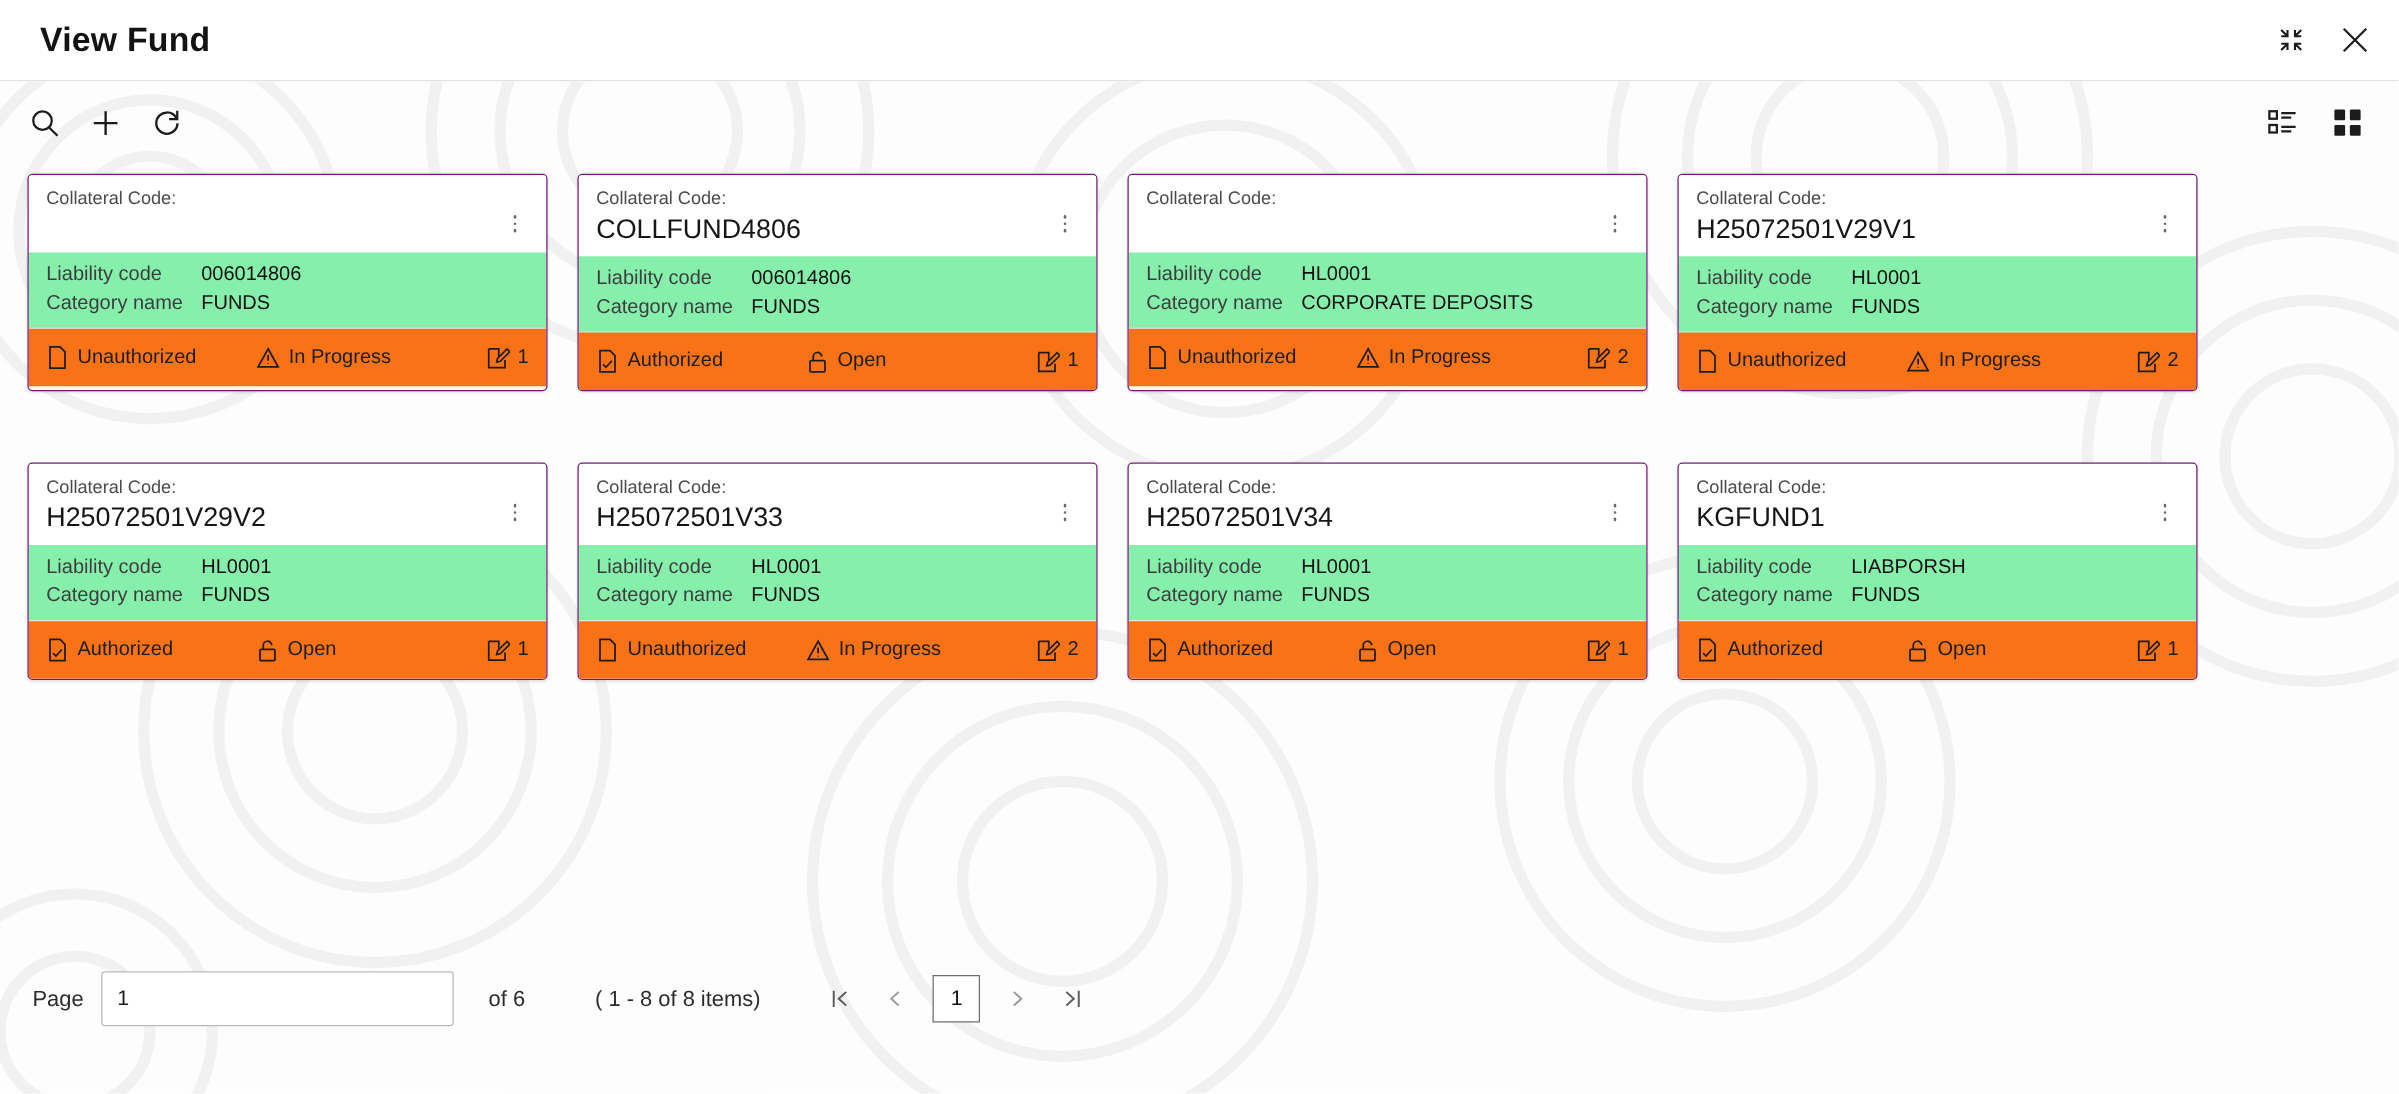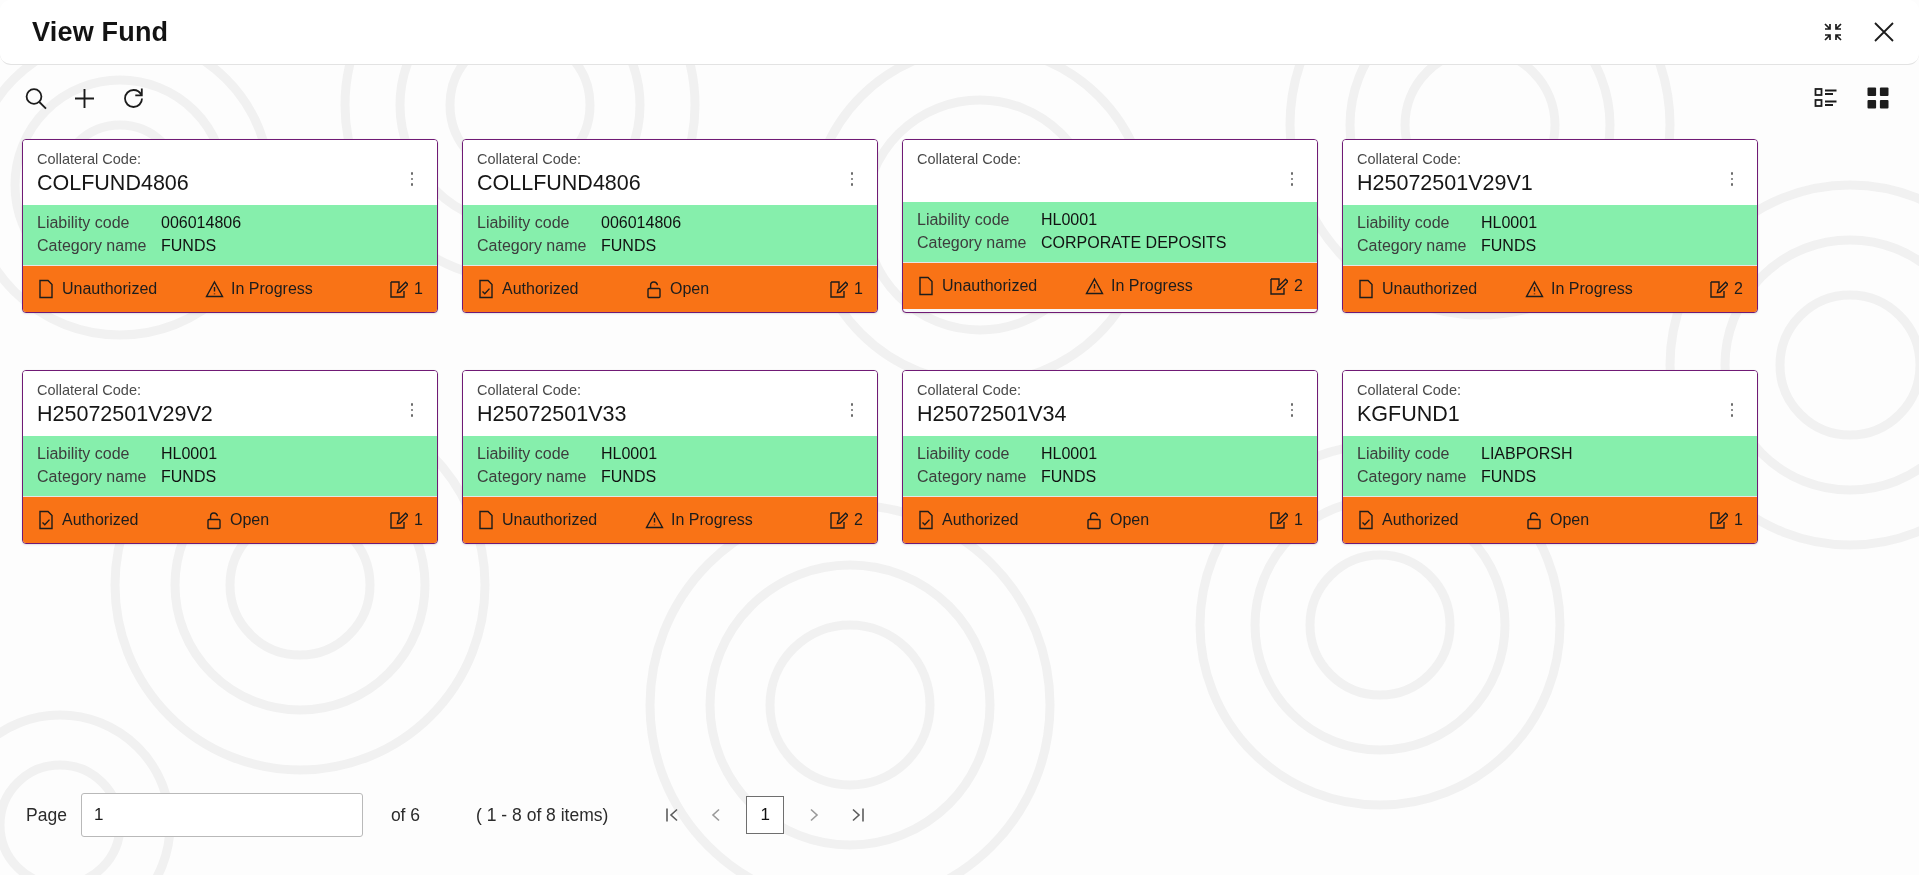--- a/index.html
+++ b/index.html
@@ -21,21 +21,20 @@
 
   
   .titlebar {
     height: 65px;
     min-height: 65px;
     border-bottom: 1px solid #e3e3e3;
     display: flex;
     align-items: center;
     padding: 0 22px 0 32px;
     background: #ffffff;
-    border-radius: 11px;
   }
   .title {
     font-size: 27px;
     font-weight: bold;
     letter-spacing: 0.2px;
     color: #131313;
   }
   .titlebar-actions {
     margin-left: auto;
     display: flex;
@@ -159,21 +158,21 @@
   .foot-stage  { flex: 1; }
   .foot-count  { margin-left: auto; gap: 6px; }
   .foot-count .num { font-size: 16px; }
 
   svg.ic { display: block; }
 
   
   .pager {
     position: absolute;
     left: 0;
-    bottom: 0;
+    bottom: 16px;
     width: 1919px;
     height: 120px;
     display: flex;
     align-items: center;
     padding: 0 26px;
     z-index: 1;
     font-size: 17px;
   }
   .pager-label { color: #2b2b2b; margin-right: 14px; font-size: 17.5px; }
   .pager-input {
@@ -308,21 +307,20 @@
     </div>
   </div>
 
   <div class="content">
     <div class="grid">
 
       <div class="card">
         <div class="card-head">
           <div class="card-head-text">
             <div class="card-label">Collateral Code:</div>
-            <div class="card-value">COLFUND4806</div>
           </div>
           <div class="kebab">
               <i></i>
               <i></i>
               <i></i>
             </div>
         </div>
         <div class="card-body">
           <div class="kv">
             <span class="k">Liability code</span>

